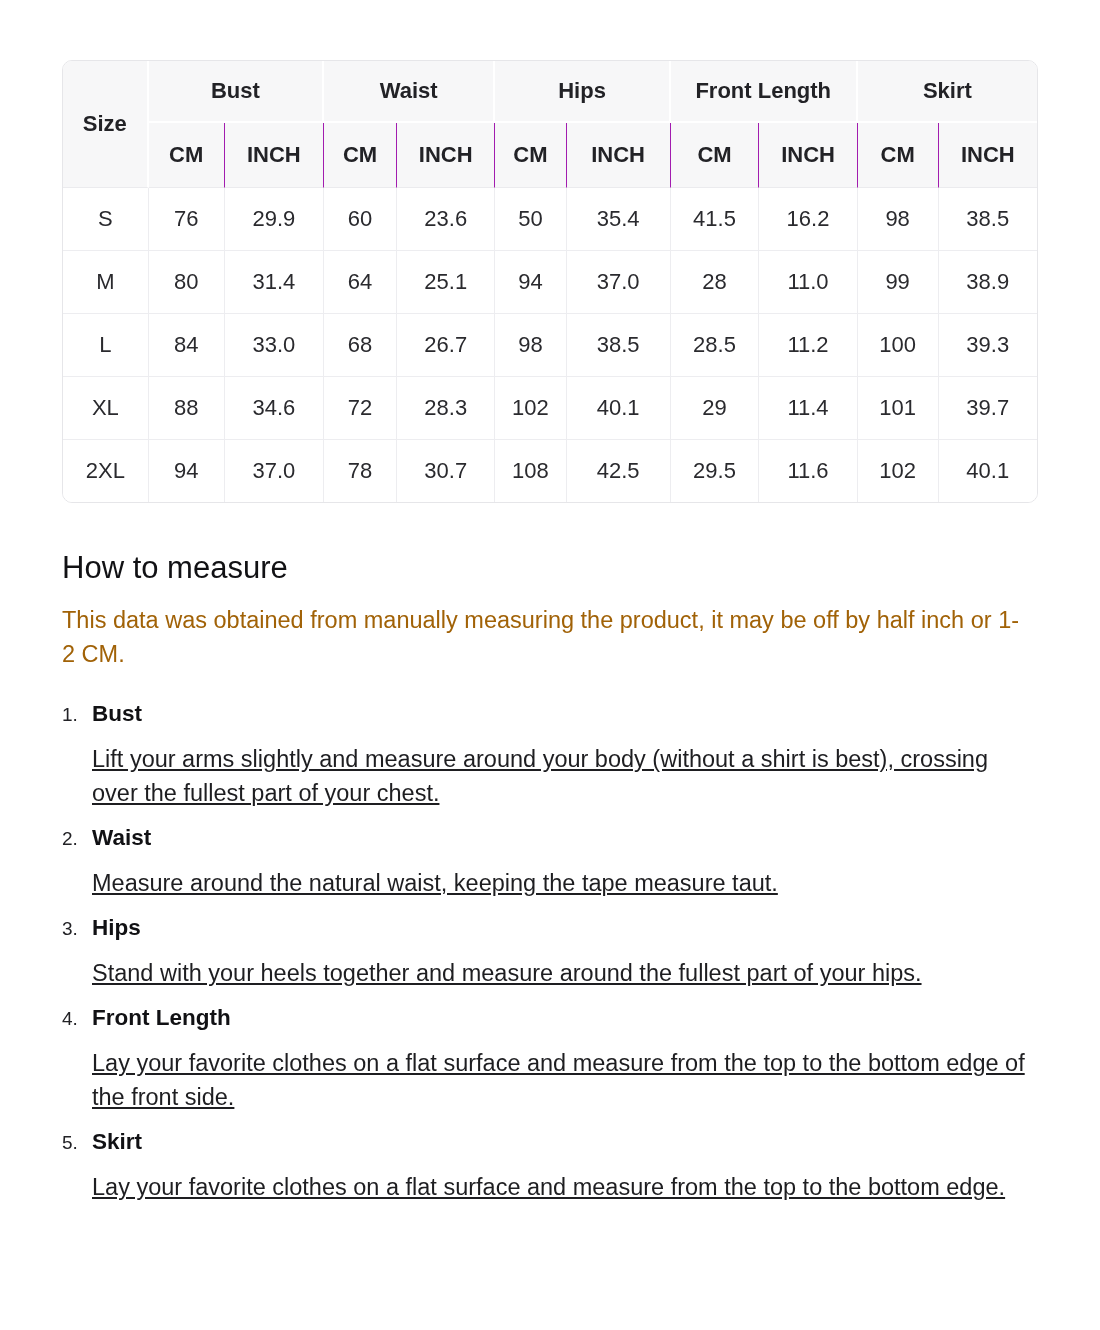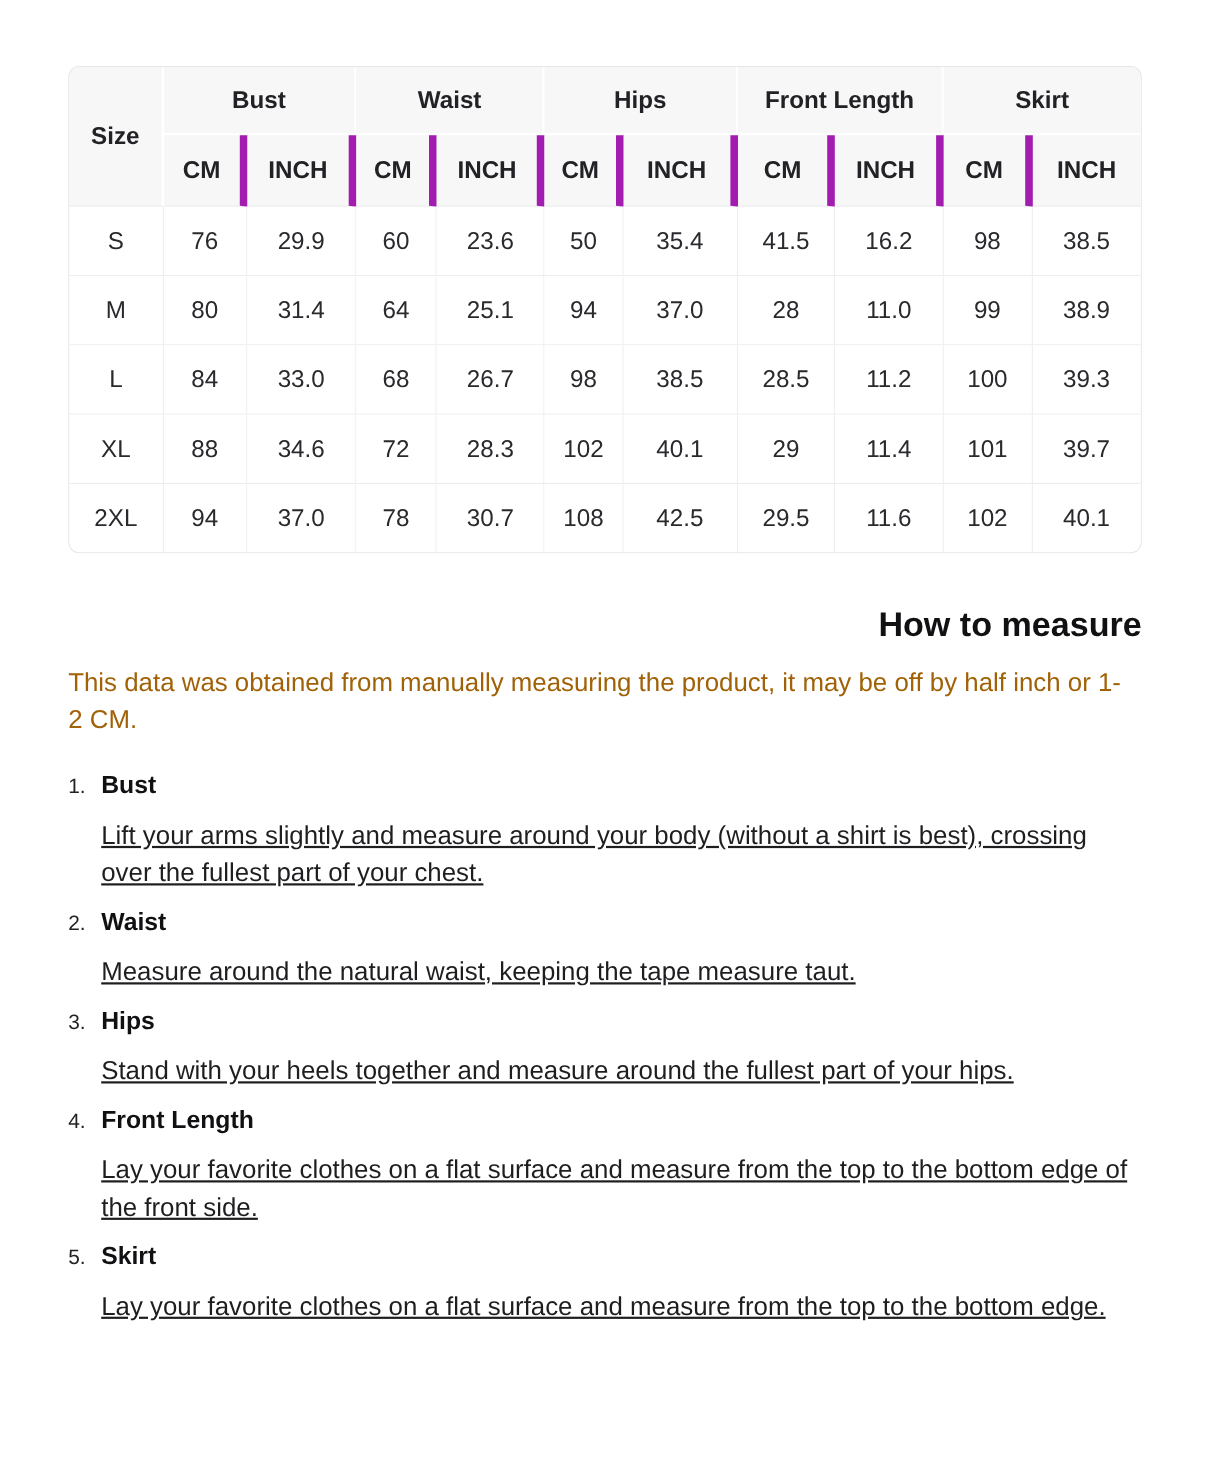--- a/index.html
+++ b/index.html
@@ -31,43 +31,42 @@
   }
   table.size-chart th {
     background: #f7f7f8;
     font-weight: 700;
     font-size: 22px;
     color: #222226;
     padding: 0;
   }
   thead tr.group-row th { height: 60px; border-right: 2px solid #ffffff; border-bottom: 2px solid #ffffff; }
   thead tr.group-row th:last-child { border-right: none; }
-  thead tr.unit-row th { height: 64px; border-right: 7px solid #a21caf; border-bottom: 1px solid #ebebee; }
+  thead tr.unit-row th { height: 64px; border-right: 1px solid #a21caf; border-bottom: 1px solid #ebebee; }
   thead tr.unit-row th:last-child { border-right: none; }
   thead th.size-head { border-bottom: 1px solid #ebebee !important; }
   table.size-chart td {
     background: #ffffff;
     font-size: 22px;
     color: #2a2a2e;
     height: 62px;
     padding: 0;
     border-right: 1px solid #ededf0;
     border-bottom: 1px solid #ededf0;
   }
   table.size-chart td:last-child { border-right: none; }
   table.size-chart tbody tr:last-child td { border-bottom: none; }
 
   
   .htm-title {
     font-size: 31px;
-    font-weight: 700;
+    font-weight: 400;
     color: #111114;
     margin: 46px 0 16px 0;
     line-height: 38px;
-    text-align: right;
   }
   .htm-intro {
     font-size: 23.5px;
     line-height: 34px;
     color: #a16207;
     margin: 0 0 28px 0;
     max-width: 960px;
   }
   .steps { }
   .step {

